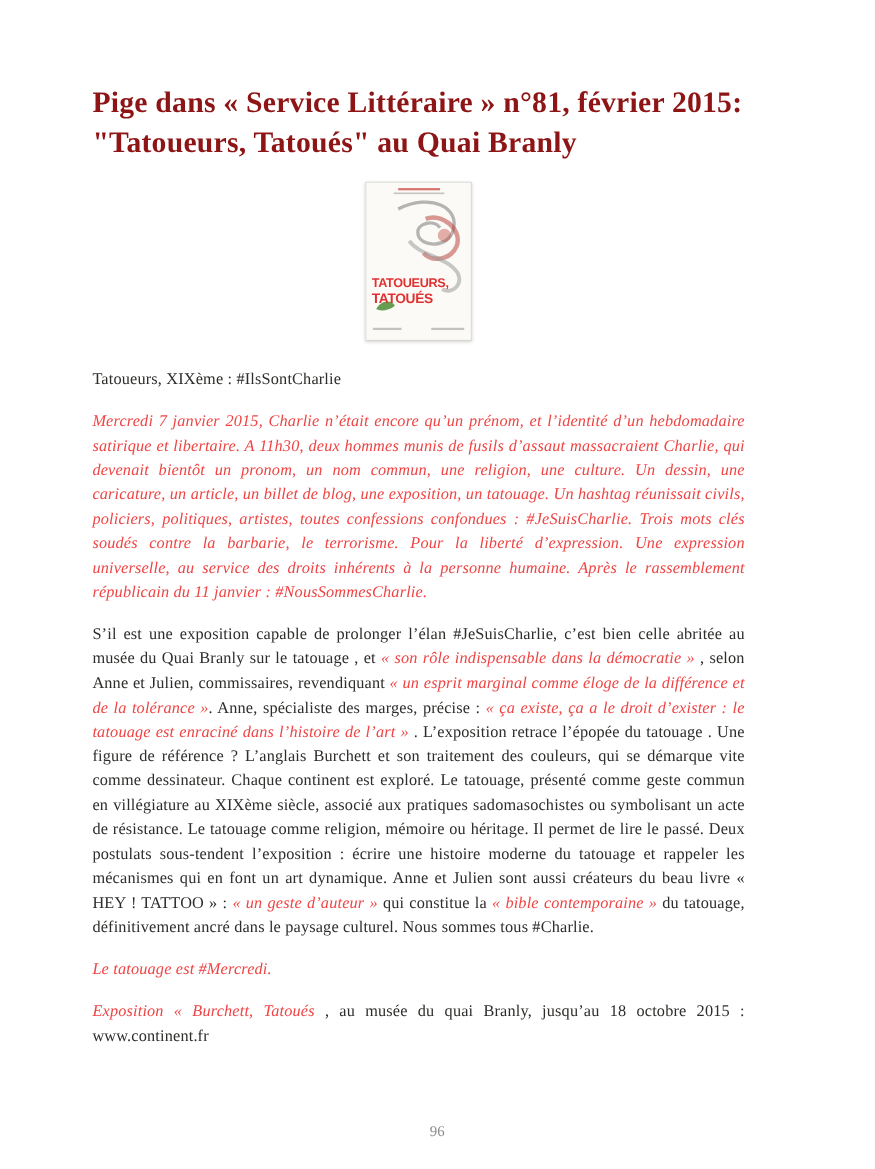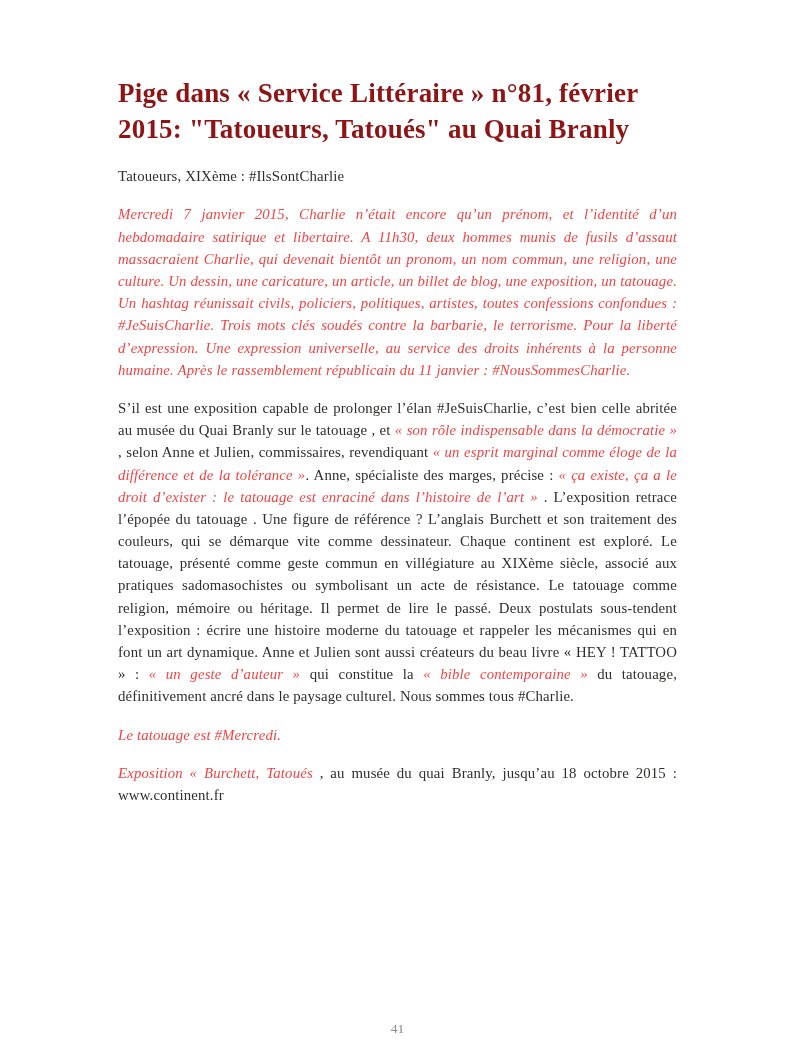--- a/index.html
+++ b/index.html
@@ -12,21 +12,21 @@
     width: 795px;
     height: 1063px;
     margin: 0 auto;
     background: #ffffff;
     box-sizing: border-box;
     outline: 1px solid #ececec;
     font-family: "Liberation Serif", "DejaVu Serif", serif;
     overflow: hidden;
   }
   .content {
-    padding: 76px 118px 0 118px;
+    padding: 76px 118px 0 84px;
   }
   .title {
     margin: 0 0 18px 0;
     font-size: 27px;
     font-weight: bold;
     line-height: 1.32;
     color: #8e1515;
     letter-spacing: 0.2px;
   }
   .cover-figure {
@@ -69,27 +69,48 @@
   }
 </style>
 </head>
 <body>
 
 <div class="page">
   <main class="content">
 
     <h1 class="title">Pige dans « Service Littéraire » n°81, février 2015: "Tatoueurs, Tatoués" au Quai Branly</h1>
 
+    <figure class="cover-figure">
+      <svg width="97" height="145" viewBox="0 0 97 145" xmlns="http://www.w3.org/2000/svg" role="img">
+        <rect x="0.5" y="0.5" width="96" height="144" fill="#fbfaf6" stroke="#d9d6d0"></rect>
+
+        <rect x="30" y="6" width="38" height="2" fill="#c9463d" opacity="0.75"></rect>
+        <rect x="26" y="10" width="46" height="1.5" fill="#999999" opacity="0.55"></rect>
+
+        <path d="M30 25 C60 10, 86 24, 80 44 C76 61, 50 60, 48 48 C46 38, 62 34, 68 42" stroke="#8f8f8f" stroke-width="3" fill="none" opacity="0.65"></path>
+        <path d="M55 34 C70 28, 89 44, 83 59 C78 71, 61 74, 53 65" stroke="#b5342c" stroke-width="4" fill="none" opacity="0.5"></path>
+        <path d="M40 54 C50 68, 74 68, 84 83 C89 93, 80 103, 70 98" stroke="#9a9a9a" stroke-width="3.5" fill="none" opacity="0.55"></path>
+        <circle cx="72" cy="49" r="6" fill="#c24f45" opacity="0.45"></circle>
+
+        <path d="M10 116 C14 108, 24 107, 27 113 C21 118, 13 118, 10 116" fill="#57923f" opacity="0.9"></path>
+
+        <text x="6" y="96" class="cover-title" font-size="11.5" fill="#e03131">TATOUEURS,</text>
+        <text x="6" y="110" class="cover-title" font-size="12.5" fill="#e03131">TATOUÉS</text>
+
+        <rect x="7" y="133" width="26" height="2" fill="#8a8a8a" opacity="0.5"></rect>
+        <rect x="60" y="133" width="30" height="2" fill="#8a8a8a" opacity="0.5"></rect>
+      </svg>
+    </figure>
 
     <p class="para">Tatoueurs, XIXème : #IlsSontCharlie</p>
 
     <p class="para ital">Mercredi 7 janvier 2015, Charlie n’était encore qu’un prénom, et l’identité d’un hebdomadaire satirique et libertaire. A 11h30, deux hommes munis de fusils d’assaut massacraient Charlie, qui devenait bientôt un pronom, un nom commun, une religion, une culture. Un dessin, une caricature, un article, un billet de blog, une exposition, un tatouage. Un hashtag réunissait civils, policiers, politiques, artistes, toutes confessions confondues : #JeSuisCharlie. Trois mots clés soudés contre la barbarie, le terrorisme. Pour la liberté d’expression. Une expression universelle, au service des droits inhérents à la personne humaine. Après le rassemblement républicain du 11 janvier : #NousSommesCharlie.</p>
 
     <p class="para"><span class="roman">S’il est une exposition capable de prolonger l’élan #JeSuisCharlie, c’est bien celle abritée au musée du Quai Branly sur le tatouage , et </span><span class="ital">« son rôle indispensable dans la démocratie »</span><span class="roman"> , selon Anne et Julien, commissaires, revendiquant </span><span class="ital">« un esprit marginal comme éloge de la différence et de la tolérance »</span><span class="roman">. Anne, spécialiste des marges, précise : </span><span class="ital">« ça existe, ça a le droit d’exister : le tatouage est enraciné dans l’histoire de l’art »</span><span class="roman"> . L’exposition retrace l’épopée du tatouage . Une figure de référence ? L’anglais Burchett et son traitement des couleurs, qui se démarque vite comme dessinateur. Chaque continent est exploré. Le tatouage, présenté comme geste commun en villégiature au XIXème siècle, associé aux pratiques sadomasochistes ou symbolisant un acte de résistance. Le tatouage comme religion, mémoire ou héritage. Il permet de lire le passé. Deux postulats sous-tendent l’exposition : écrire une histoire moderne du tatouage et rappeler les mécanismes qui en font un art dynamique. Anne et Julien sont aussi créateurs du beau livre « HEY ! TATTOO » : </span><span class="ital">« un geste d’auteur »</span><span class="roman"> qui constitue la </span><span class="ital">« bible contemporaine »</span><span class="roman"> du tatouage, définitivement ancré dans le paysage culturel. Nous sommes tous #Charlie.</span></p>
 
     <p class="para ital">Le tatouage est #Mercredi.</p>
 
     <p class="para"><span class="ital">Exposition « Burchett, Tatoués </span><span class="roman">, au musée du quai Branly, jusqu’au 18 octobre 2015 : </span><span class="roman">www.continent.fr</span></p>
 
   </main>
 
-  <footer class="pagenum">41</footer>
+  <footer class="pagenum">96</footer>
 </div>
 
 </body></html>

